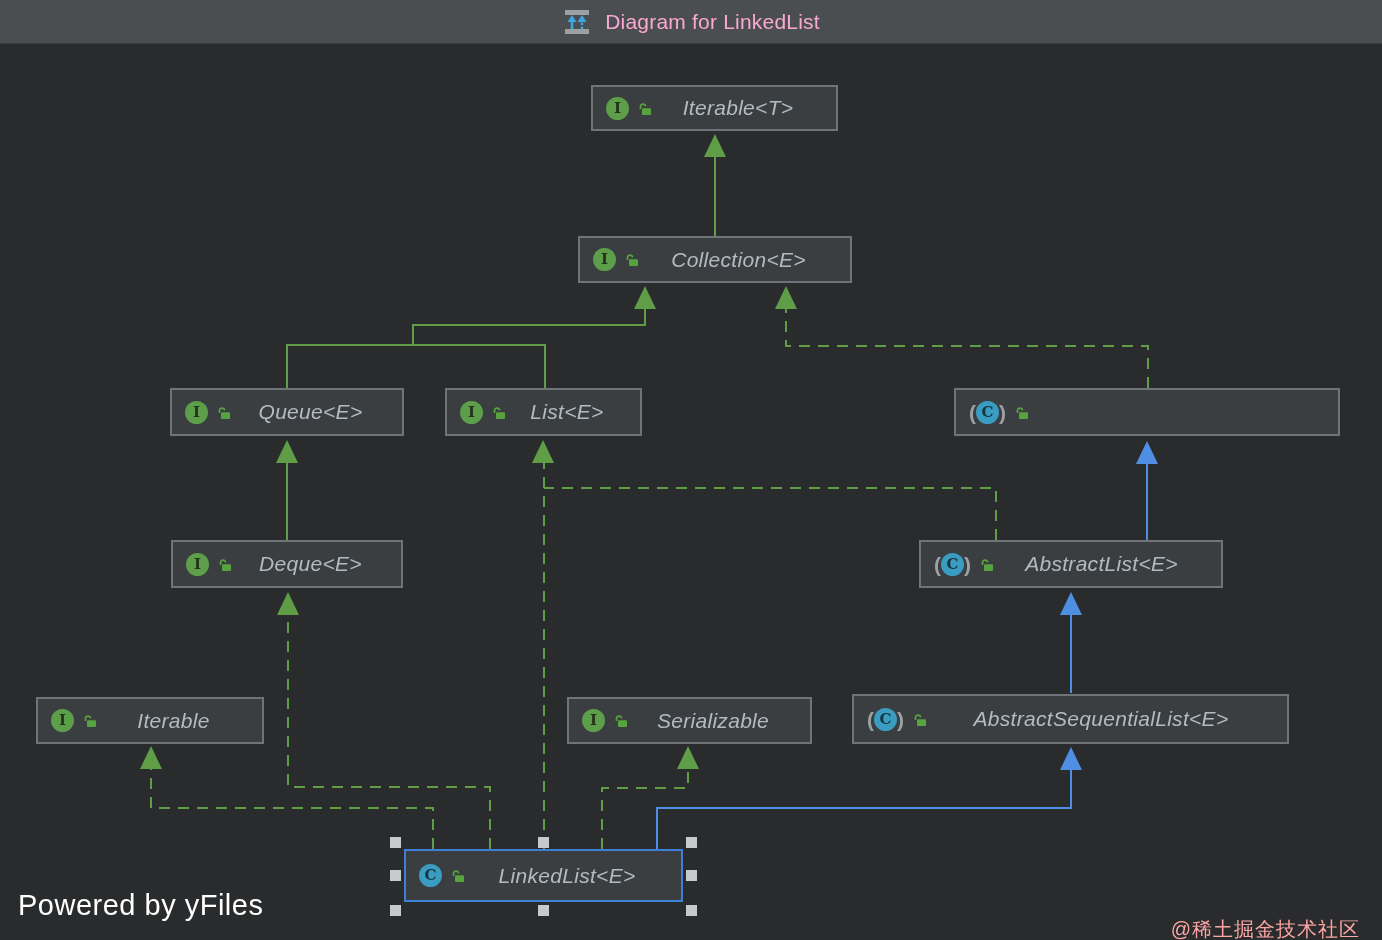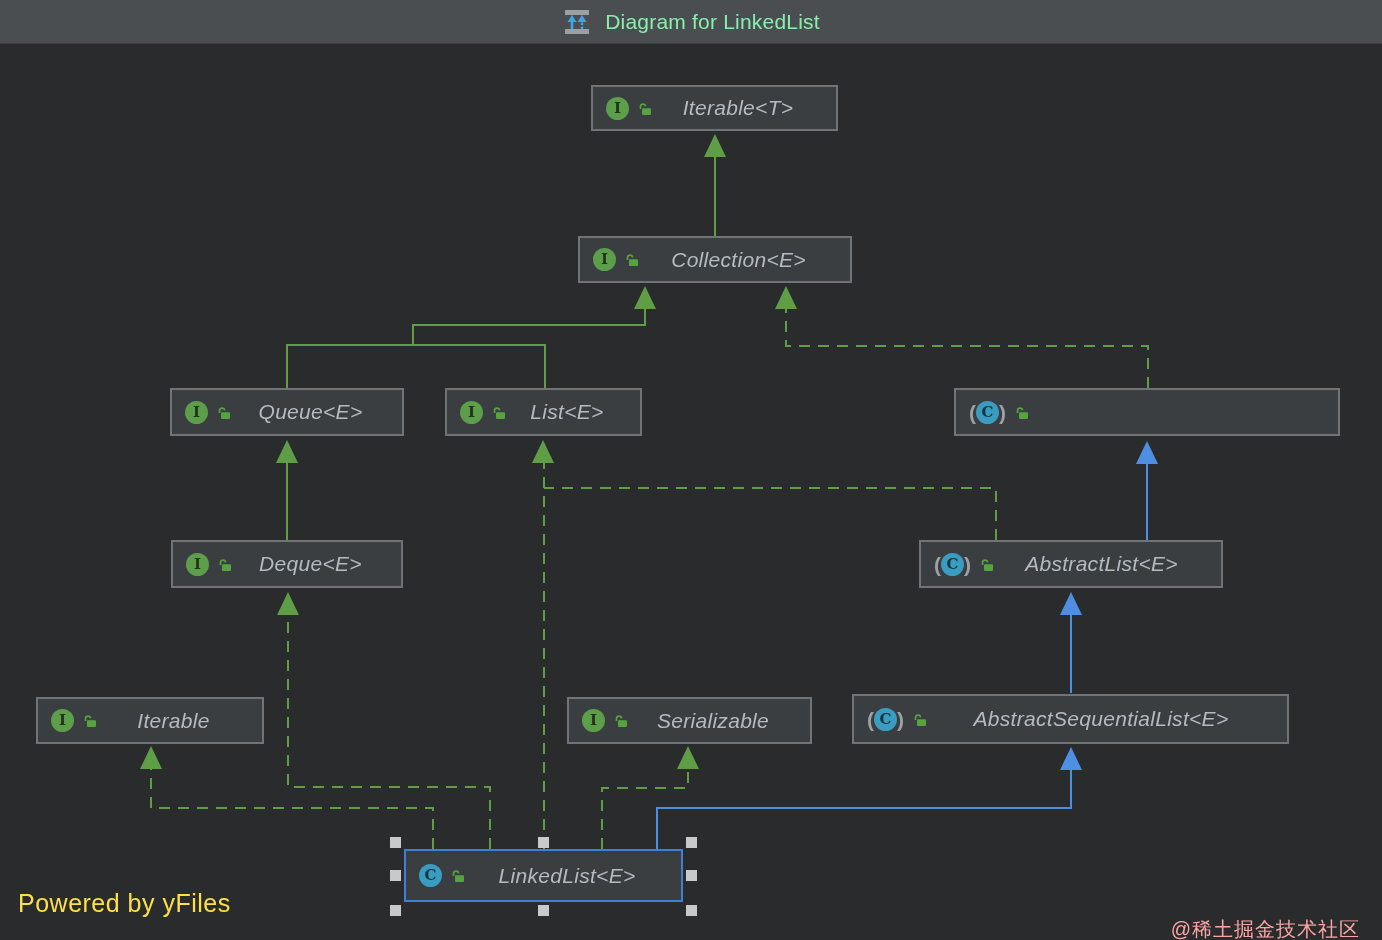--- a/index.html
+++ b/index.html
@@ -1,40 +1,40 @@
 <!DOCTYPE html>
 <html><head>
 <meta charset="utf-8">
 <style>
   html,body{margin:0;padding:0;background:#1f2021;}
   #app{position:relative;width:1382px;height:940px;background:#292b2c;overflow:hidden;
        font-family:"Liberation Sans", sans-serif;}
   
   #titlebar{position:absolute;left:0;top:0;width:1382px;height:43px;background:#4a4e50;
             border-bottom:1px solid #3a3d3e;display:flex;align-items:center;justify-content:center;gap:13px;}
-  #titlebar .title{color:#86efac;font-size:21px;letter-spacing:.2px;}
+  #titlebar .title{color:#f9a8d4;font-size:21px;letter-spacing:.2px;}
   
   #edges{position:absolute;left:0;top:0;z-index:1;}
   
   .node{position:absolute;z-index:2;background:#3b3e40;border:2px solid #707476;box-sizing:border-box;
         display:flex;align-items:center;padding:0 12px 0 13px;}
   .node.selected{border-color:#3e80d8;}
   .node .label{flex:1;text-align:center;color:#b3bbc2;font-size:21px;letter-spacing:.3px;
                white-space:nowrap;overflow:hidden;font-style:italic;}
   .iconwrap{display:flex;align-items:center;flex:0 0 auto;}
   .circ{display:inline-flex;align-items:center;justify-content:center;width:23px;height:23px;border-radius:50%;
         font-family:"DejaVu Serif", serif;font-size:15px;font-weight:bold;line-height:1;}
   .circ.i{background:#5c9e49;color:#24331c;}
   .circ.c{background:#3a9cc0;color:#143640;}
   .paren{color:#9ba1a5;font-size:21px;font-weight:bold;line-height:1;font-family:"Liberation Sans",sans-serif;}
   .lock{margin-left:8px;flex:0 0 auto;}
   
   .handle{position:absolute;width:11px;height:11px;background:#c7c9ca;z-index:3;}
   
-  #powered{position:absolute;left:18px;top:889px;color:#fde047;font-size:25px;letter-spacing:.5px;z-index:4;}
+  #powered{position:absolute;left:18px;top:889px;color:#ffffff;font-size:29px;letter-spacing:.5px;z-index:4;}
   #watermark{position:absolute;right:22px;top:916px;color:#fca5a5;font-size:20px;letter-spacing:1px;z-index:4;}
 </style>
 </head>
 <body>
 
 <div id="app">
 
   <div id="titlebar">
     <svg width="30" height="28" viewBox="0 0 30 28">
       <rect x="3" y="2" width="24" height="5" fill="#9aa0a4"></rect>

